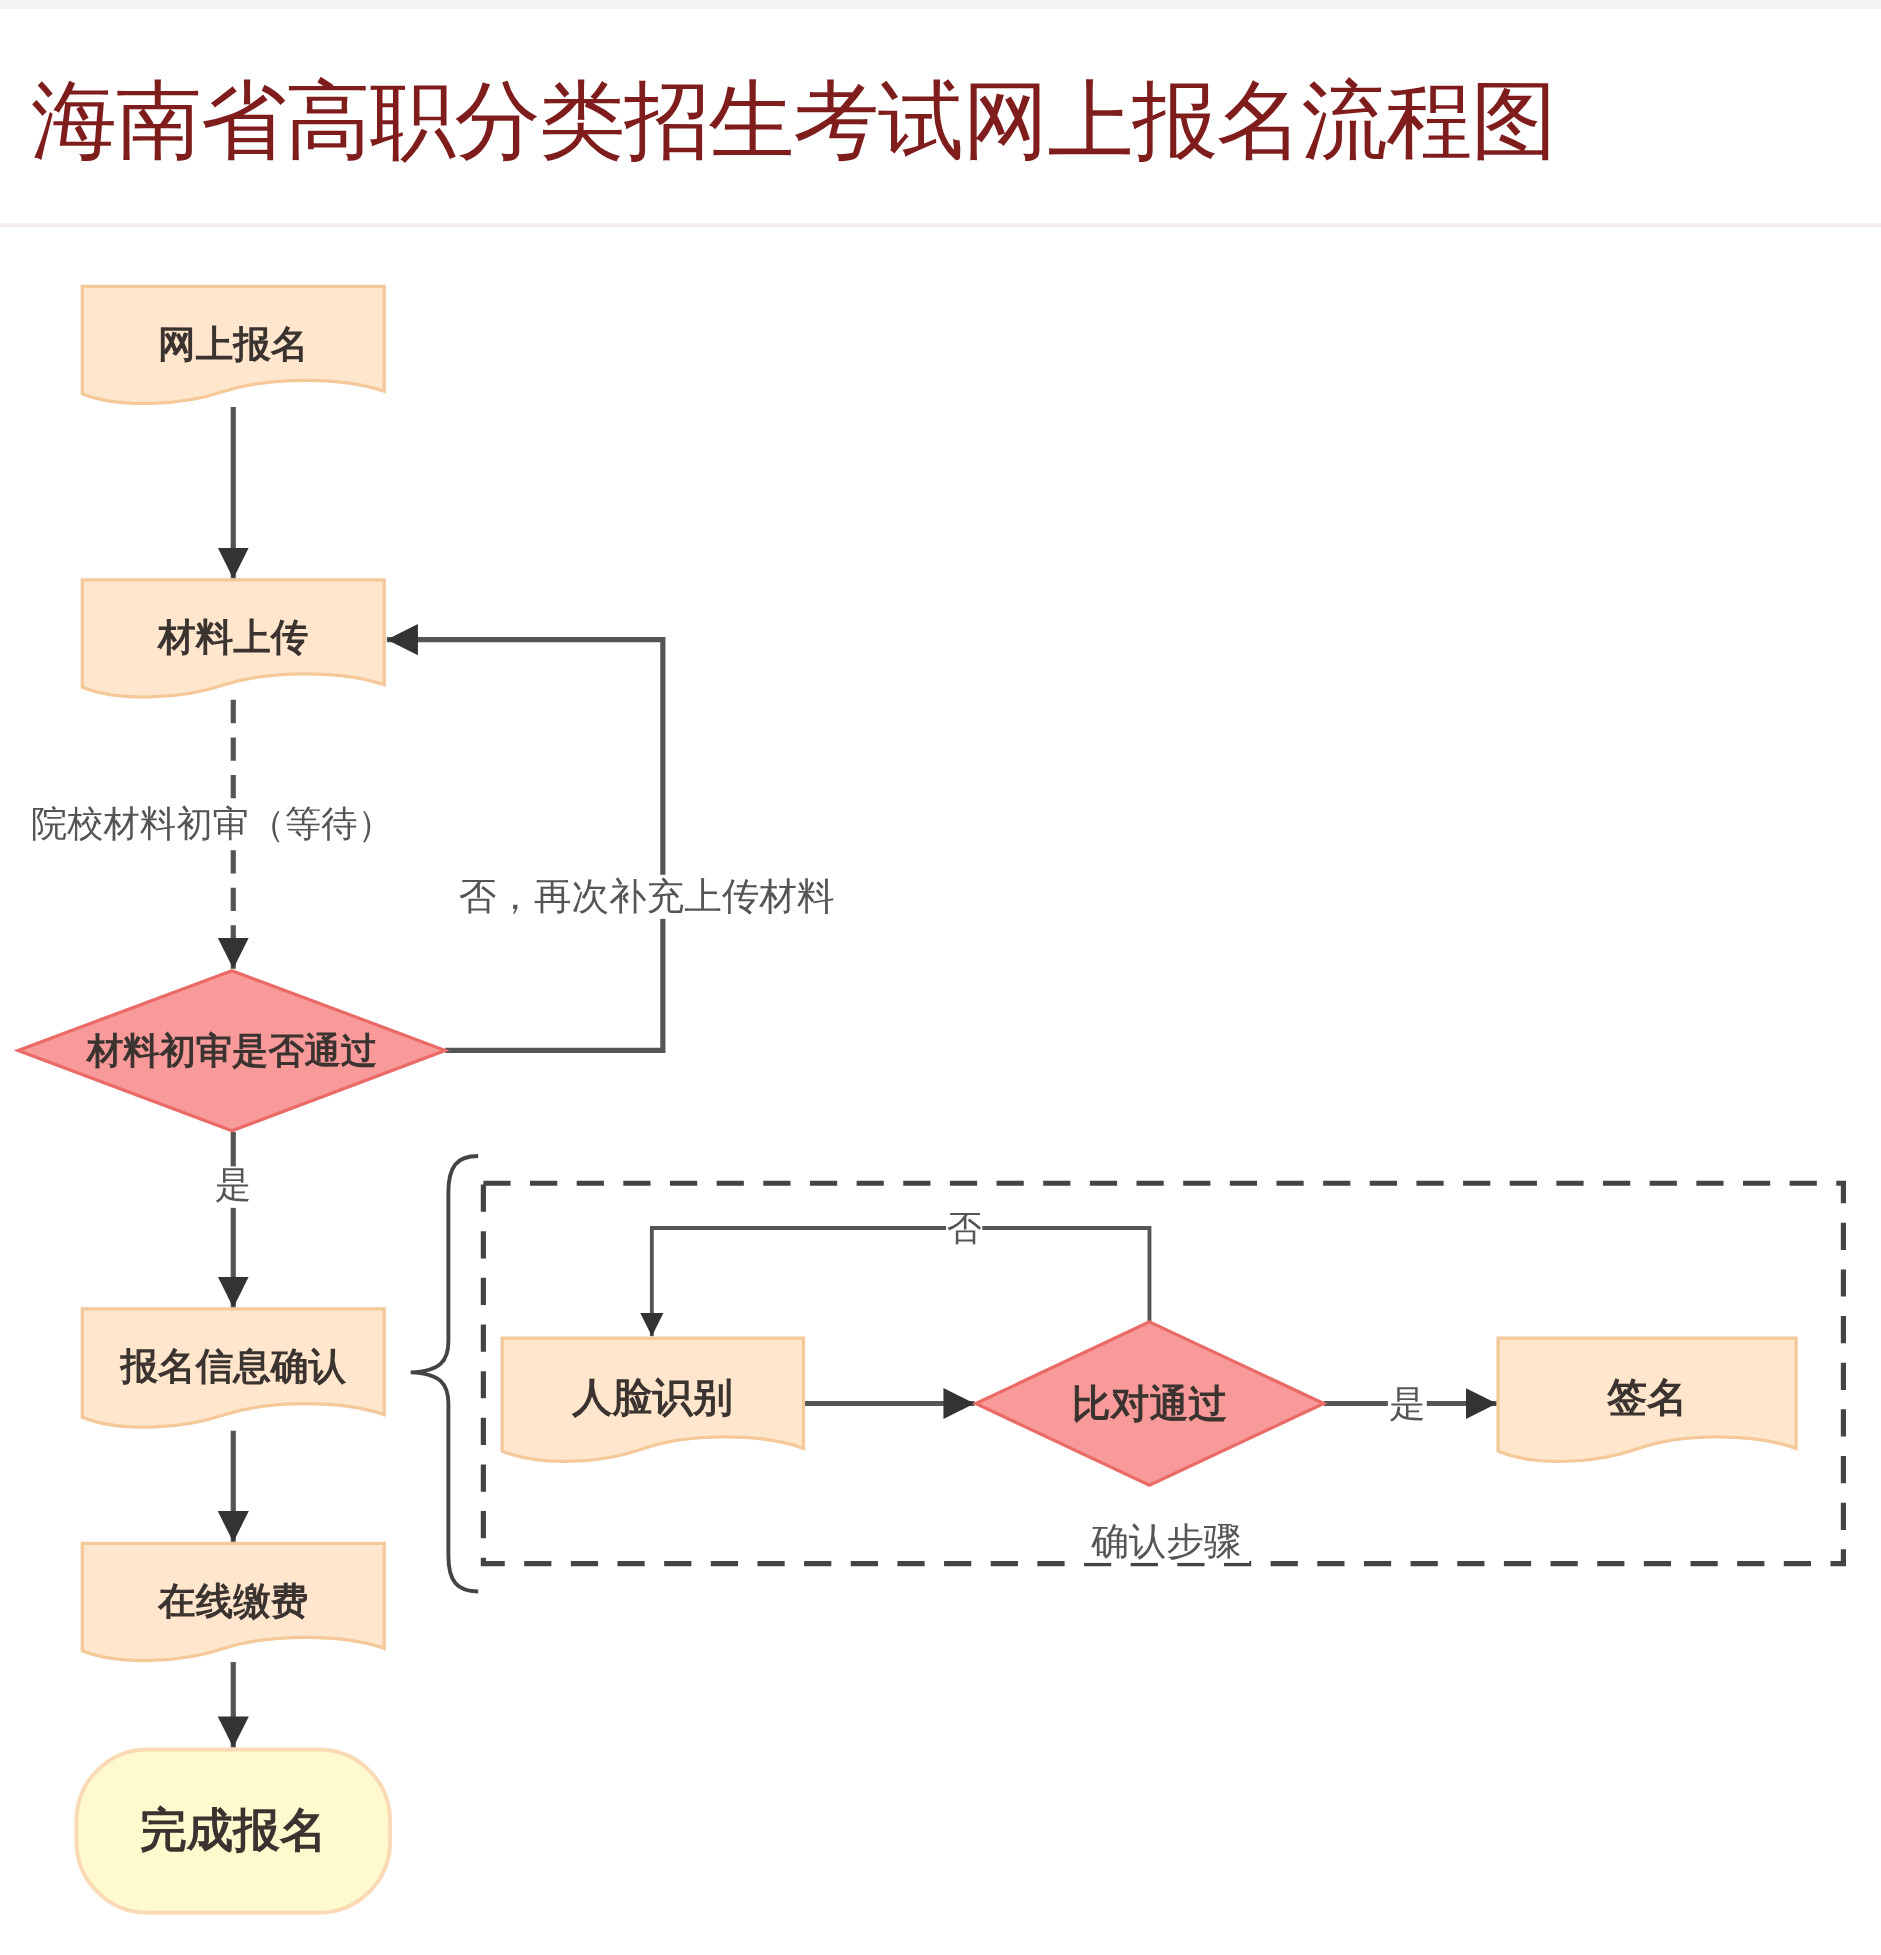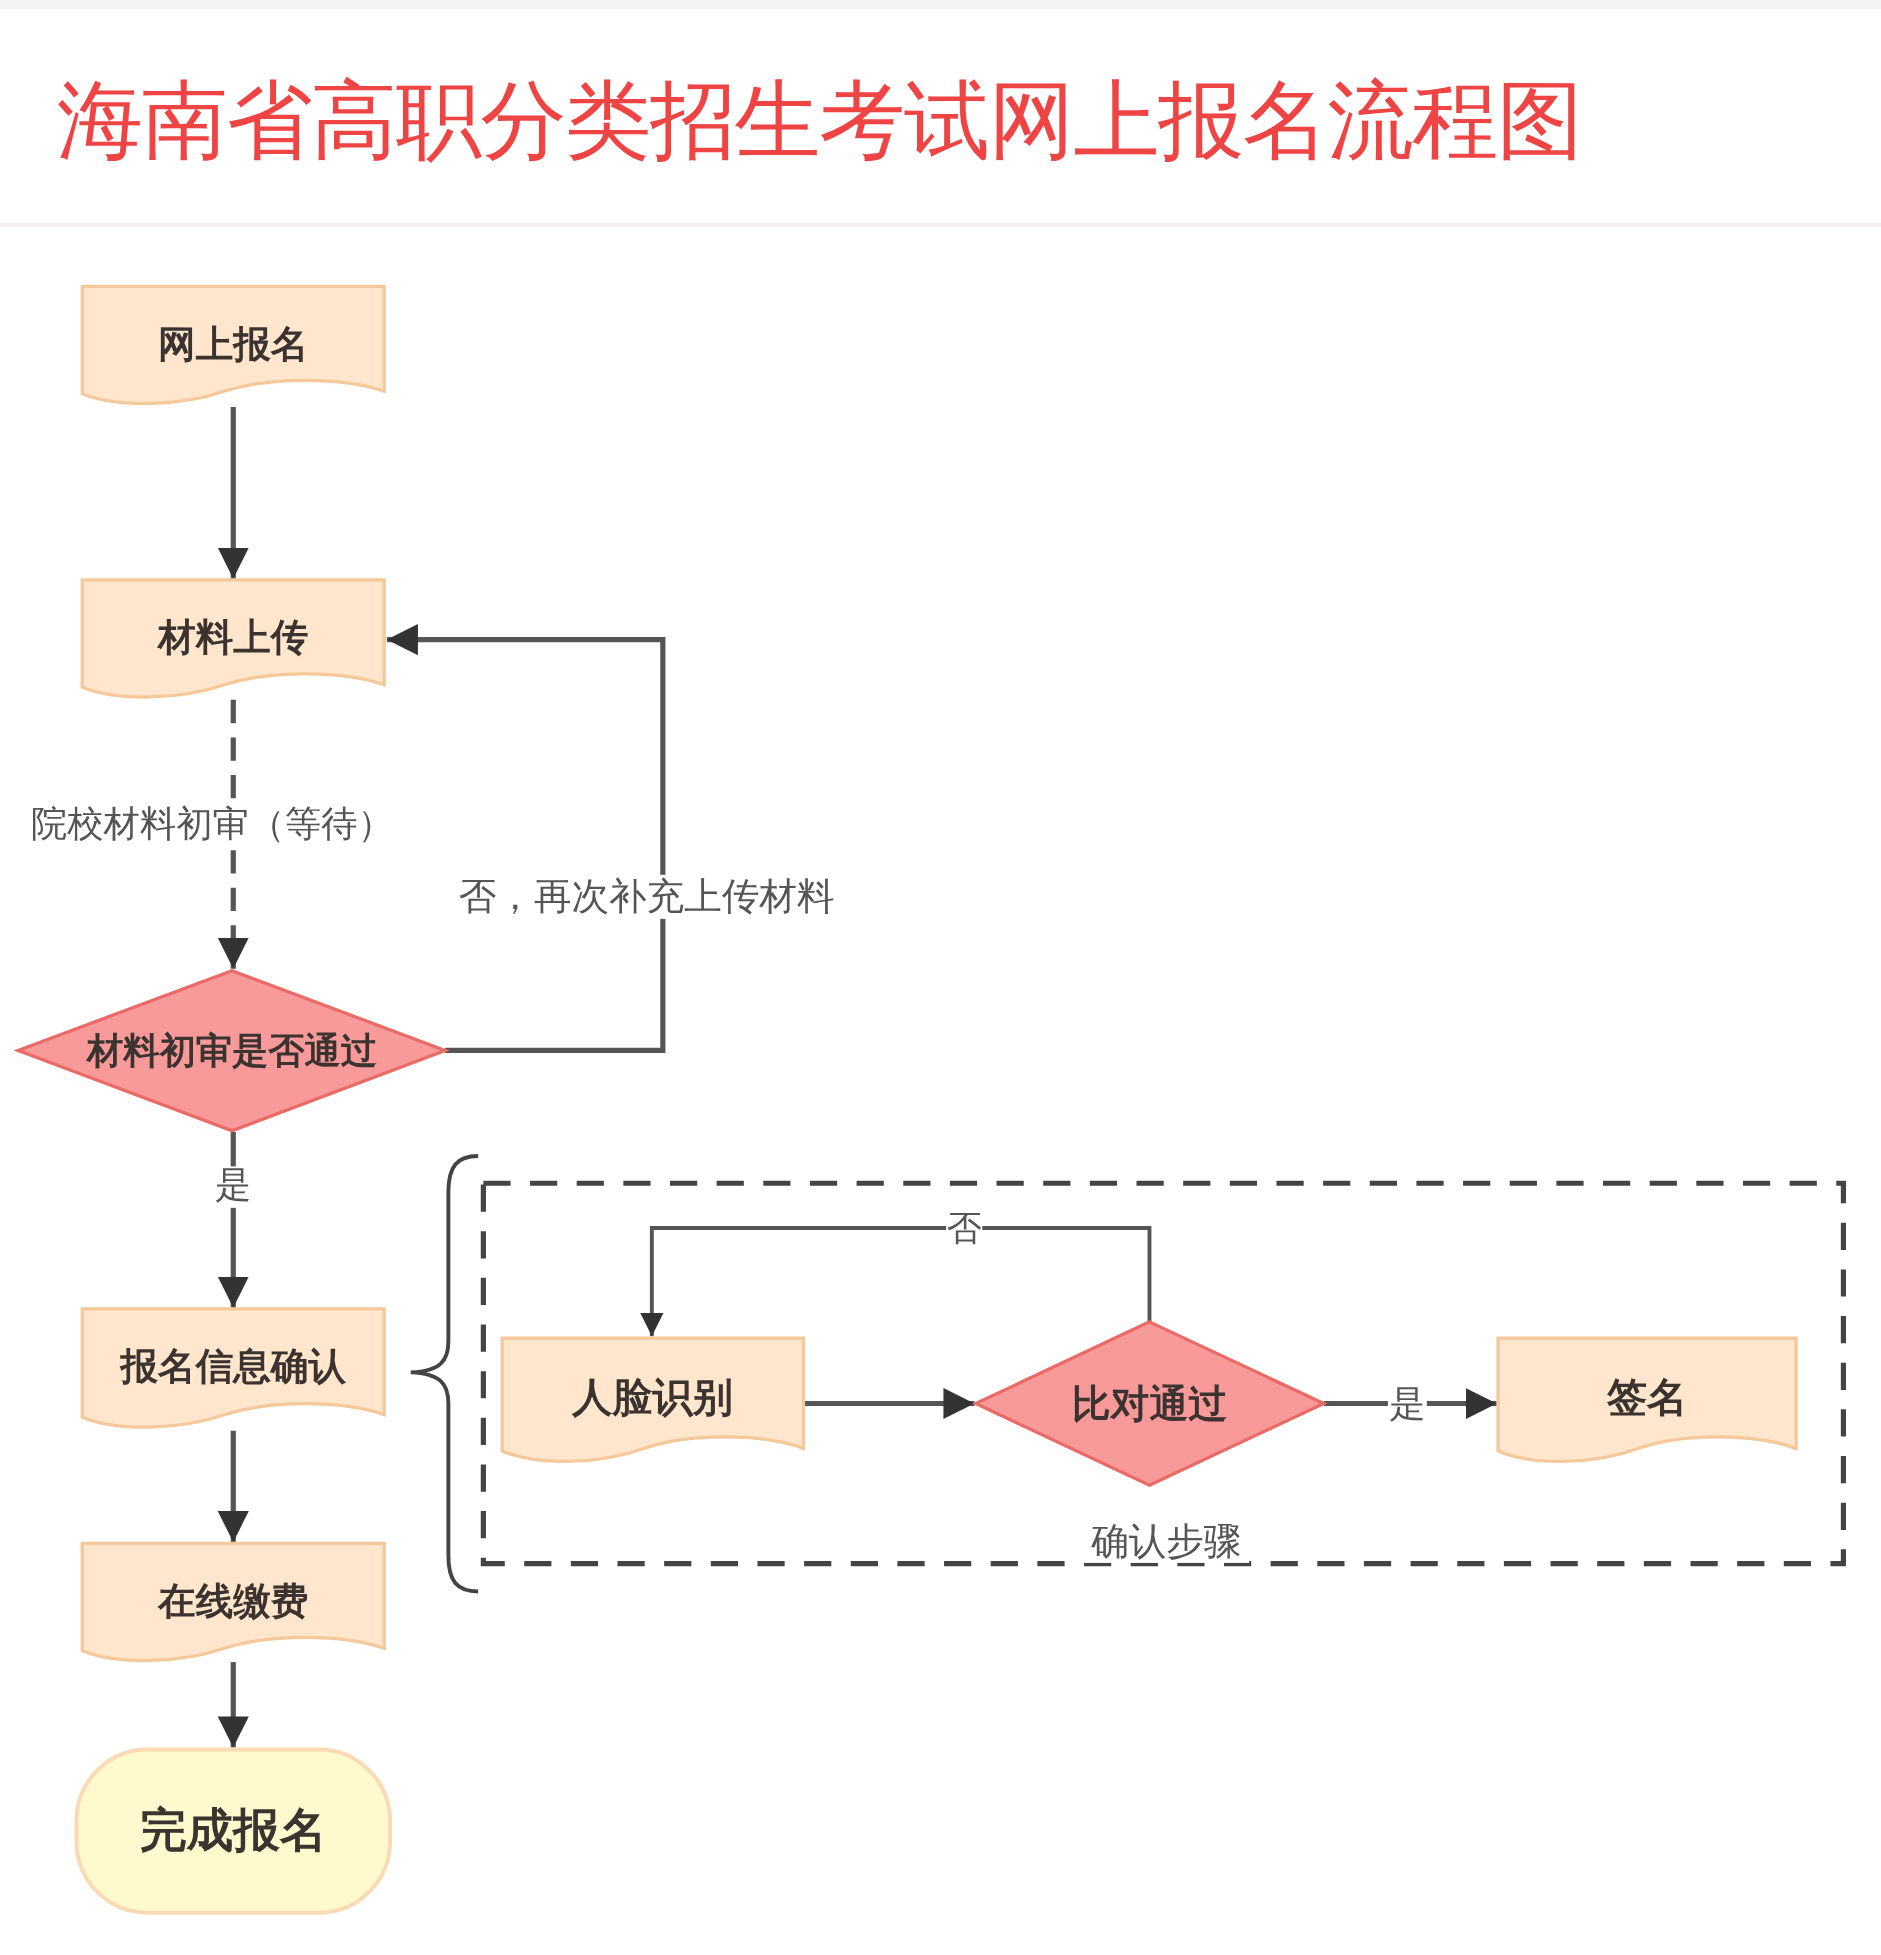--- a/index.html
+++ b/index.html
@@ -1,21 +1,21 @@
 <!DOCTYPE html>
 <html style="font-size:10.4px"><head>
 <meta charset="utf-8">
 <style>
   html, body { margin: 0; padding: 0; background: #ffffff; }
   body { width: 1881px; height: 1955px; position: relative; overflow: hidden;
          font-family: "DejaVu Sans", "Liberation Sans", sans-serif; }
   .top-strip { position: absolute; left: 0; top: 0; width: 1881px; height: 9px; background: #f3f3f3; }
   .header { position: absolute; left: 0; top: 9px; width: 1881px; height: 215px; background: #ffffff; }
   .title { position: absolute; left: 31px; top: 68px; font-size: 86px; line-height: 104px;
-           color: #ef4444; white-space: nowrap; letter-spacing: -1.3px; margin-left: 26px; }
+           color: #7f1d1d; white-space: nowrap; letter-spacing: -1.3px; }
   .separator { position: absolute; left: 0; top: 223px; width: 1881px; height: 3.9px; background: #f4eeee; }
   svg.diagram { position: absolute; left: 0; top: 0; }
   .node-text { font-family: "DejaVu Sans", "Liberation Sans", sans-serif; font-weight: bold; fill: #3a3330; }
   .edge-label { font-family: "DejaVu Sans", "Liberation Sans", sans-serif; fill: #555555; }
 </style>
 </head>
 <body>
 
 <div class="top-strip"></div>
 <div class="header"></div>

